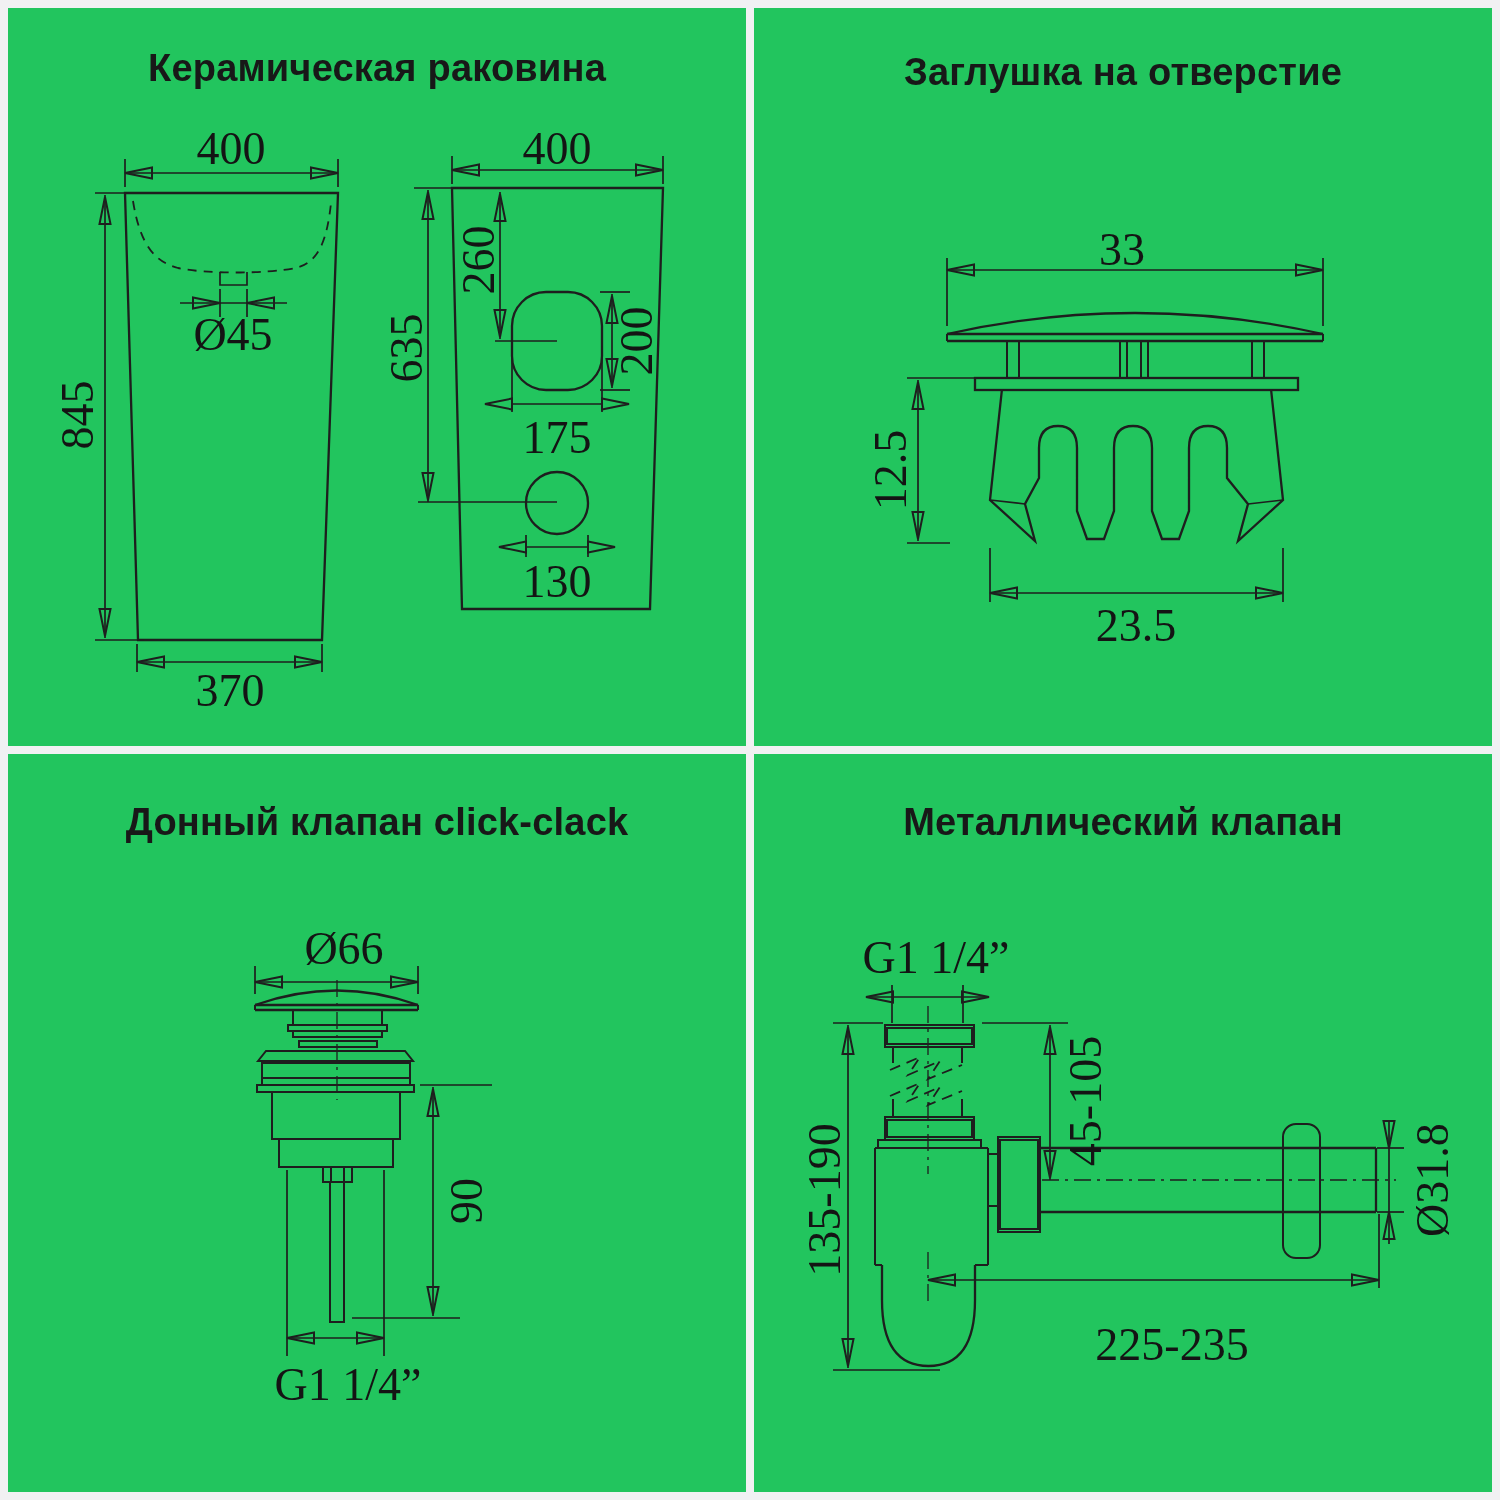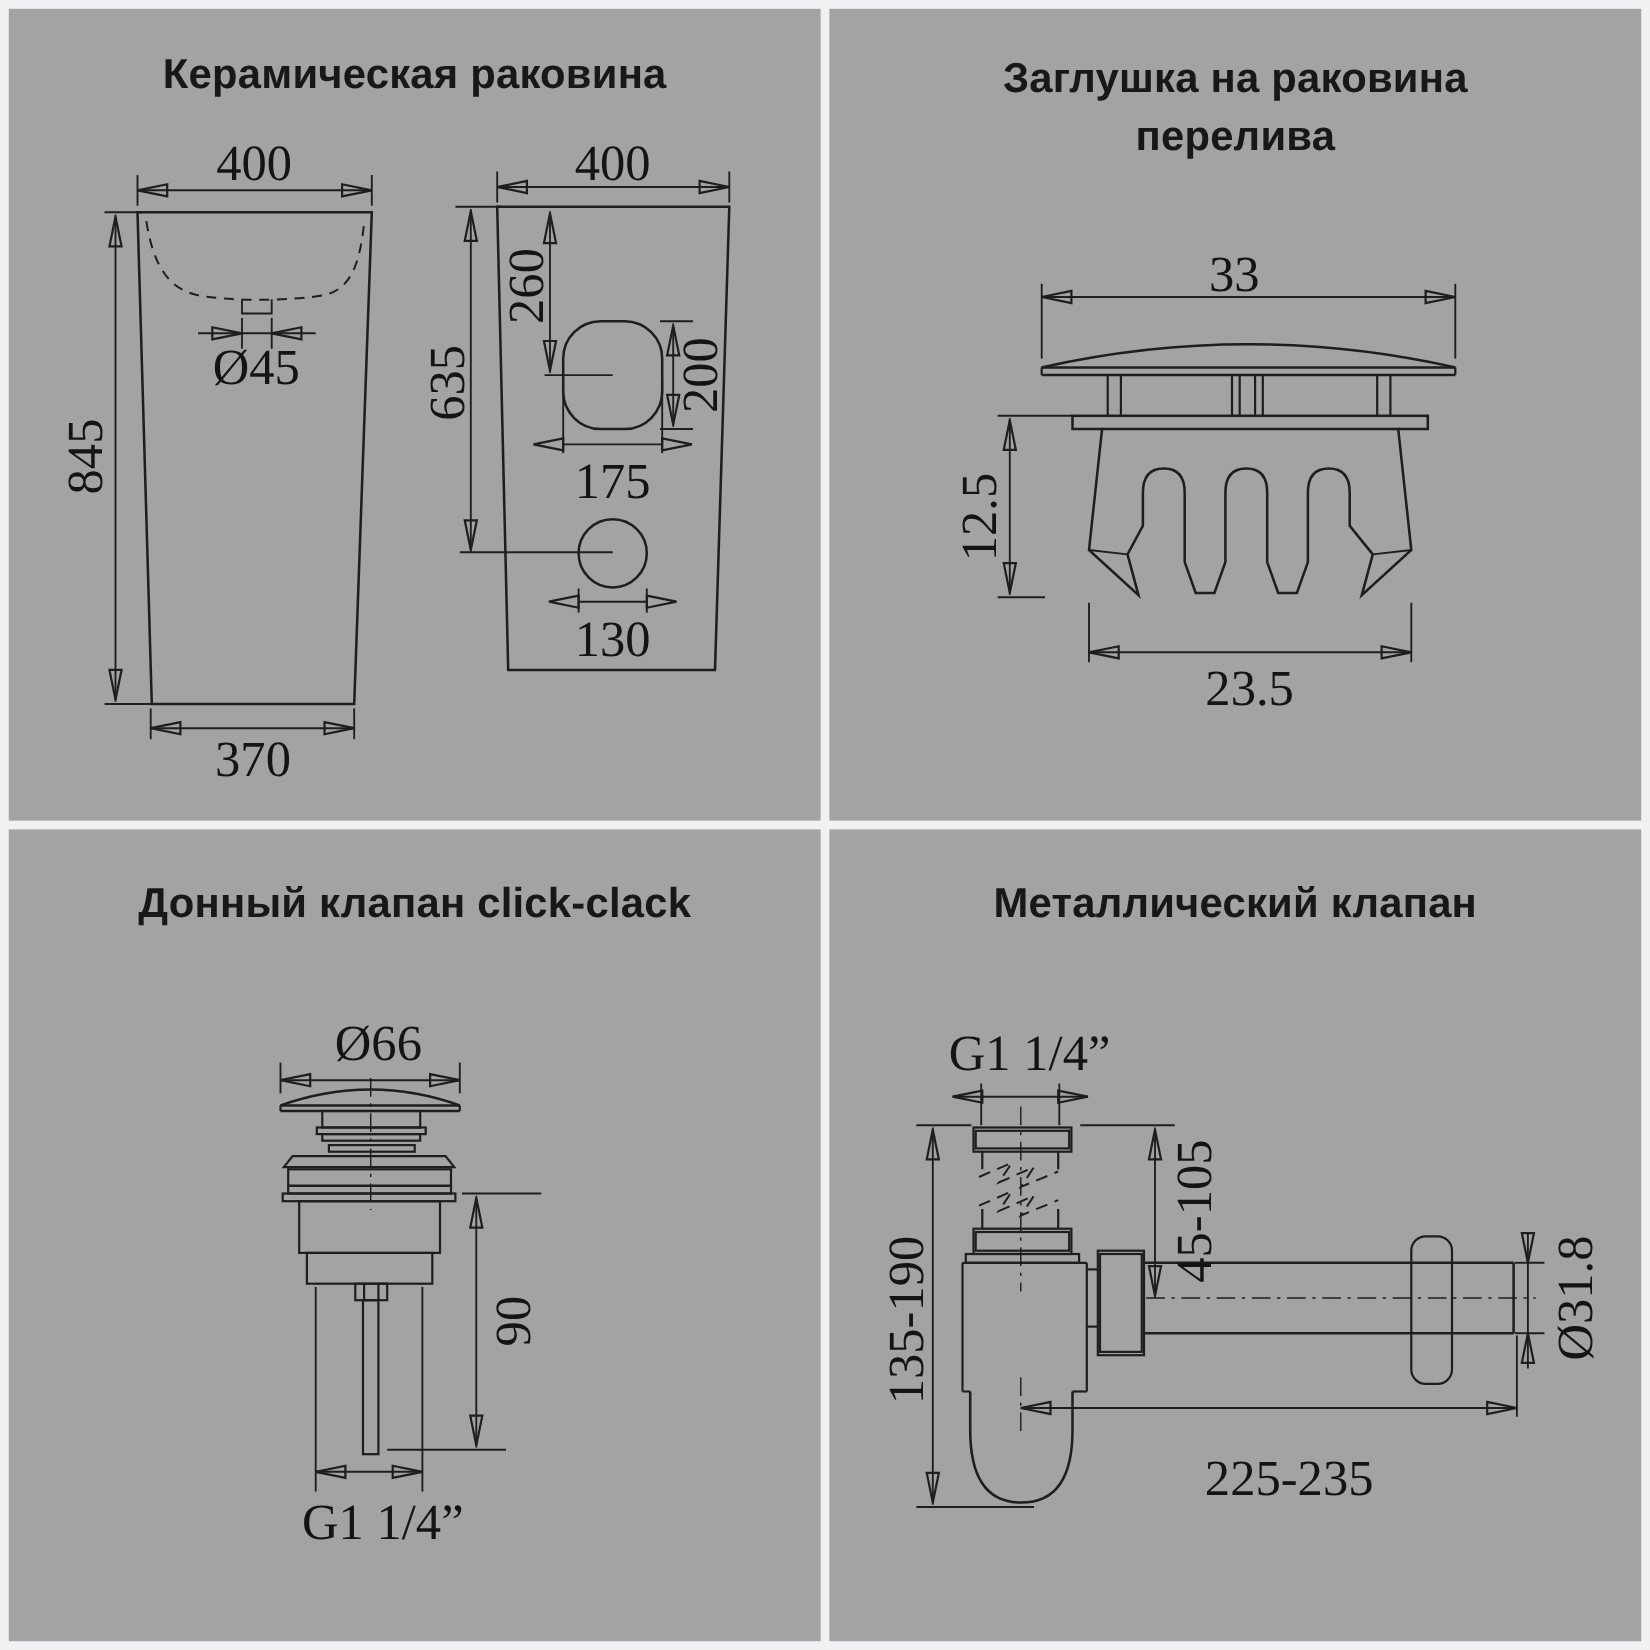--- a/index.html
+++ b/index.html
@@ -1,20 +1,20 @@
 <!DOCTYPE html>
 <html><head>
 <meta charset="utf-8">
 <style>
   html,body{margin:0;padding:0;}
   body{width:1500px;height:1500px;position:relative;font-family:"Liberation Sans",sans-serif;}
   .board{position:absolute;inset:0;background:#f1f1f3;display:grid;
          grid-template-columns:738px 738px;grid-template-rows:738px 738px;
          gap:8px;padding:8px;box-sizing:border-box;}
-  .card{background:#a3a3a3;position:relative;overflow:hidden;}
+  .card{background:#22c55e;position:relative;overflow:hidden;}
   .title{position:absolute;left:0;right:0;text-align:center;margin:0;
          font:700 38px/52px "Liberation Sans",sans-serif;color:#181818;letter-spacing:.2px;}
   .t1{top:34px}.t2{top:38px}.t3{top:42px}.t4{top:42px}
   svg.draw{position:absolute;inset:0;width:738px;height:738px;}
   svg.draw line,svg.draw path,svg.draw rect,svg.draw circle,svg.draw polyline{
          stroke:#1e1e1e;fill:none;stroke-width:2;}
   svg.draw .o{stroke-width:2.3;}
   svg.draw g[data-name^="dim-"] line{stroke-width:1.7;}
   svg.draw .dash{stroke-dasharray:9 7;stroke-width:1.8;}
   svg.draw .zig{stroke-dasharray:11 7;stroke-width:1.8;}
@@ -134,22 +134,21 @@
         <line x1="518" y1="539" x2="580" y2="539"></line>
         <use href="#a1" class="ar" transform="translate(491,539) rotate(180)"></use>
         <use href="#a1" class="ar" transform="translate(607,539)"></use>
         <text class="dim" x="549" y="573" data-name="drain-width-label">130</text>
       </g>
     </svg>
   </section>
 
   <section class="card" data-name="panel-overflow-plug">
     <div class="title t2" data-name="plug-title">
-      <div data-name="plug-title-line1">Заглушка на раковина</div>
-      <div data-name="plug-title-line2">перелива</div>
+      <div data-name="plug-title-line1">Заглушка на отверстие</div>
     </div>
     <svg class="draw" viewBox="0 0 738 738" data-name="plug-drawing">
       <defs>
           <path id="a2" d="M0 0 L-27 -5.5 L-27 5.5 Z"></path>
         </defs>
 
       <g data-name="plug-cap">
         <path class="o" d="M193,326 Q381,284 569,326"></path>
         <line class="o" x1="193" y1="326" x2="569" y2="326"></line>
         <line class="o" x1="193" y1="333" x2="569" y2="333"></line>

